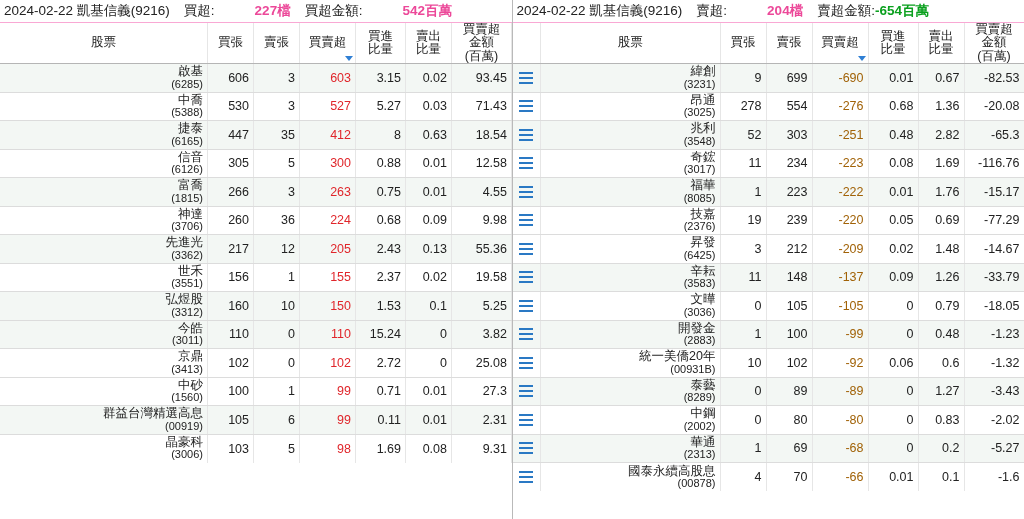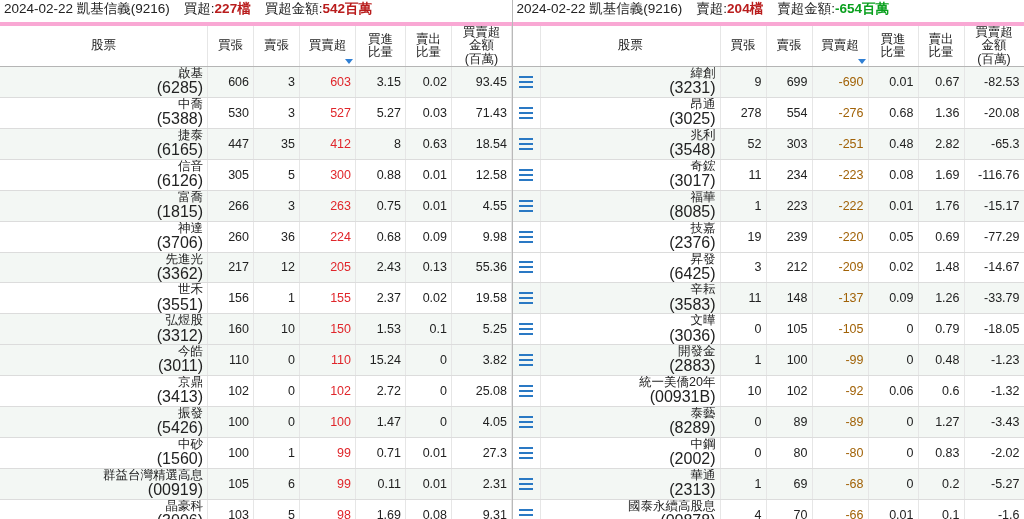--- a/index.html
+++ b/index.html
@@ -10,31 +10,31 @@
     font-size:13px;
     color:#222;
     overflow:hidden;
   }
   .wrap{display:flex;width:1024px;height:519px;}
   .panel{width:512px;height:519px;position:relative;overflow:hidden;}
   .panel.left{border-right:1px solid #b9b9b9;}
 
   
   .hdrbar{
-    display:flex;align-items:flex-start;
+    display:flex;align-items:center;
     height:22px;
-    border-bottom:4px solid #f9a8d4;
+    border-bottom:1px solid #f9a8d4;
     background:#fff;
     font-size:13.5px;
     white-space:nowrap;
   }
   .hdrbar .date{padding-left:4px;}
   .hdrbar .sep{display:inline-block;width:14px;}
   .hdrbar b{font-weight:bold;}
-  .val-red{color:#b91c1c;font-weight:bold;}
+  .val-red{color:#ec4899;font-weight:bold;margin-left:40px;}
   .val-green{color:#0aa01e;font-weight:bold;}
 
   
   table{border-collapse:collapse;width:512px;table-layout:fixed;}
   th,td{
     border-bottom:1px solid #dcdcdc;
     border-right:1px solid #e6e6e6;
     padding:0 3px;
     font-weight:normal;
     font-size:12.5px;
@@ -59,21 +59,21 @@
   }
   tbody tr{height:28.5px;}
   tbody tr.alt{background:#f3f7f4;}
   td.name{
     text-align:right;
     line-height:1.05;
     font-size:12.5px;
     padding-right:4px;
     padding-left:23px;
   }
-  td.name .code{display:block;font-size:16px;}
+  td.name .code{display:block;font-size:11px;}
   td.num{text-align:right;padding-right:4px;}
   .red{color:#e0262b;}
   .green{color:#a16207;}
 
   
   .c-ico{width:28px;}
   .c-name{width:auto;}
   .c-n1{width:46px;}
   .c-n2{width:46px;}
   .c-n3{width:56px;}
@@ -227,29 +227,20 @@
           <td class="num">3.82</td>
         </tr>
         <tr>
           <td class="name"><span>京鼎</span><span class="code">(3413)</span></td>
           <td class="num">102</td>
           <td class="num">0</td>
           <td class="num red">102</td>
           <td class="num">2.72</td>
           <td class="num">0</td>
           <td class="num">25.08</td>
-        </tr>
-        <tr class="alt">
-          <td class="name"><span>振發</span><span class="code">(5426)</span></td>
-          <td class="num">100</td>
-          <td class="num">0</td>
-          <td class="num red">100</td>
-          <td class="num">1.47</td>
-          <td class="num">0</td>
-          <td class="num">4.05</td>
         </tr>
         <tr>
           <td class="name"><span>中砂</span><span class="code">(1560)</span></td>
           <td class="num">100</td>
           <td class="num">1</td>
           <td class="num red">99</td>
           <td class="num">0.71</td>
           <td class="num">0.01</td>
           <td class="num">27.3</td>
         </tr>

